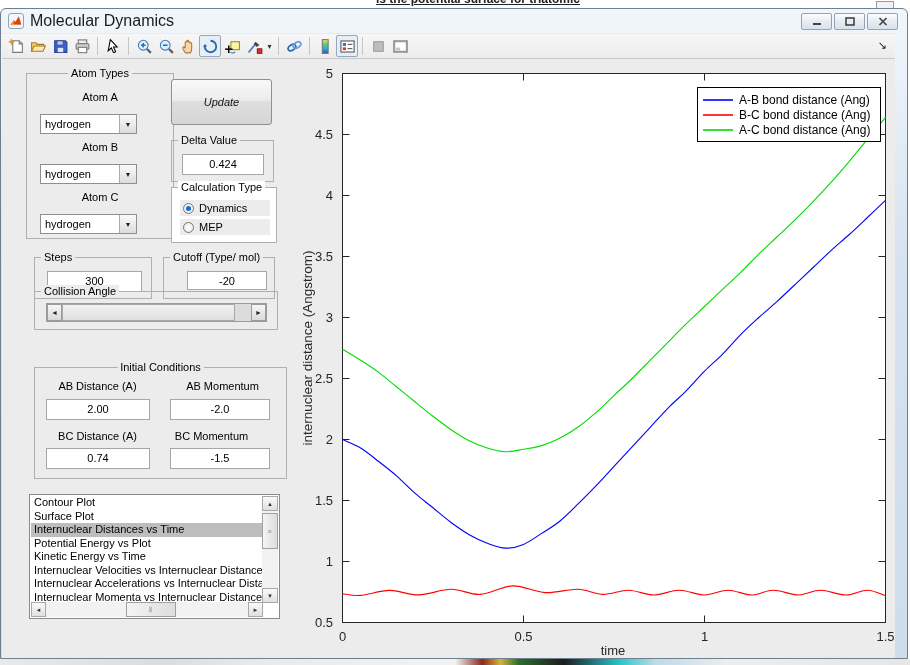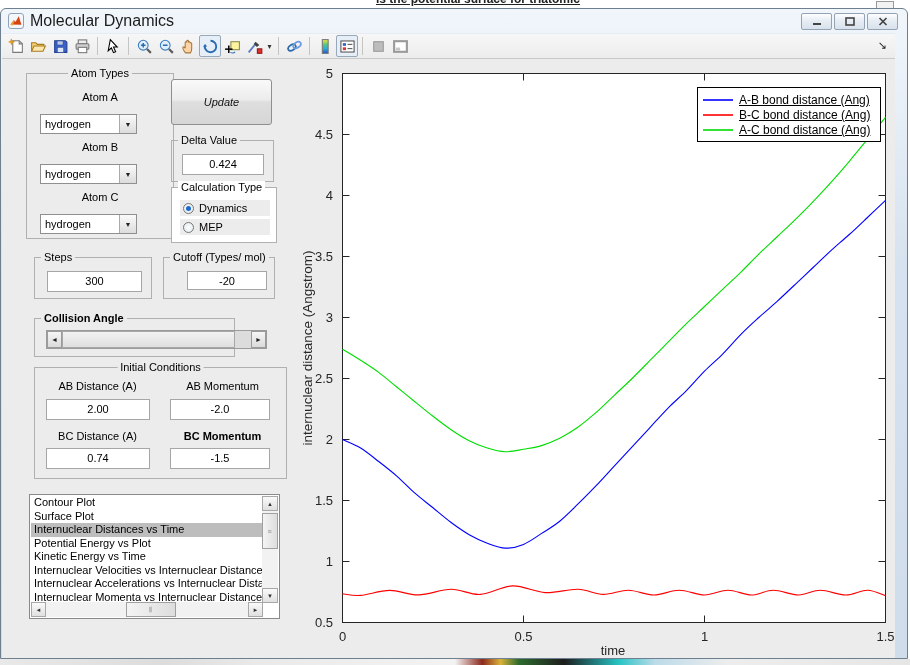--- a/index.html
+++ b/index.html
@@ -74,21 +74,21 @@
        border:1px solid #a8a8a8;display:flex;align-items:center;justify-content:center;font-size:6px;color:#333;}
   .sb-thumb{position:absolute;box-sizing:border-box;background:linear-gradient(90deg,#f4f4f4,#dddddd);
        border:1px solid #a0a0a0;display:flex;align-items:center;justify-content:center;font-size:7px;color:#888;letter-spacing:1px;}
   
   #plot-svg{position:absolute;left:340px;top:14px;overflow:visible;}
   #plot-svg text{font:13px "Liberation Sans",sans-serif;fill:#262626;}
   .xlabel{position:absolute;left:611px;top:591px;transform:translate(-50%,-50%);font-size:13px;color:#262626;}
   .ylabel{position:absolute;left:305px;top:289px;transform:translate(-50%,-50%) rotate(-90deg);
        font-size:13.5px;color:#262626;white-space:nowrap;}
   .legend{position:absolute;left:695px;top:28px;width:184px;box-sizing:border-box;background:#fff;
-       border:1px solid #000;padding:4px 5px;text-decoration:underline;}
+       border:1px solid #000;padding:4px 5px;}
   .lg-row{display:flex;align-items:center;gap:6px;height:15px;}
   .lg-row span{font-size:12px;color:#000;white-space:nowrap;}
 </style>
 </head>
 <body>
 
 <div class="backdrop-top">
   <span class="clip-text">is the potential surface for triatomic</span>
   <span class="clip-box"></span>
 </div>
@@ -284,42 +284,42 @@
           </div>
         </div>
     </div>
 
     <div class="gbox" style="left:32px;top:198px;width:118px;height:42px;">
       <span class="gtitle left">Steps</span>
       <div class="field" style="left:12px;top:13px;width:95px;height:21px;">300</div>
     </div>
 
     <div class="gbox" style="left:161px;top:198px;width:112px;height:42px;">
-      <span class="gtitle left">Cutoff (Types/ mol)</span>
+      <span class="gtitle left">Cutoff (Type/ mol)</span>
       <div class="field" style="left:23px;top:13px;width:80px;height:19px;">-20</div>
     </div>
 
-    <div class="gbox" style="left:32px;top:259px;width:201px;height:39px;font-weight:bold;">
+    <div class="gbox" style="left:32px;top:232px;width:244px;height:39px;">
       <span class="gtitle left">Collision Angle</span>
       <div class="slider" style="left:11px;top:11px;width:221px;">
         <div class="sl-arrow">◄</div>
         <div class="sl-thumb" style="width:173px;"></div>
         <div class="sl-track"></div>
         <div class="sl-arrow">►</div>
       </div>
     </div>
 
     <div class="gbox" style="left:32px;top:308px;width:253px;height:112px;">
       <span class="gtitle center">Initial Conditions</span>
       <div class="lbl" style="left:10px;top:12px;width:105px;">AB Distance (A)</div>
       <div class="lbl" style="left:135px;top:12px;width:105px;">AB Momentum</div>
       <div class="field" style="left:11px;top:31px;width:104px;height:21px;">2.00</div>
       <div class="field" style="left:135px;top:31px;width:100px;height:21px;">-2.0</div>
       <div class="lbl" style="left:10px;top:62px;width:105px;">BC Distance (A)</div>
-      <div class="lbl" style="left:135px;top:62px;width:105px;font-weight:bold;">BC Momentum</div>
+      <div class="lbl" style="left:124px;top:62px;width:105px;">BC Momentum</div>
       <div class="field" style="left:11px;top:80px;width:104px;height:21px;">0.74</div>
       <div class="field" style="left:135px;top:80px;width:100px;height:21px;">-1.5</div>
     </div>
 
     <div class="listbox" style="left:27px;top:435px;width:251px;height:125px;">
       <div class="lb-items" id="listbox-items">
           <div class="lb-item">Contour Plot</div>
           <div class="lb-item">Surface Plot</div>
           <div class="lb-item sel">Internuclear Distances vs Time</div>
           <div class="lb-item">Potential Energy vs Plot</div>

